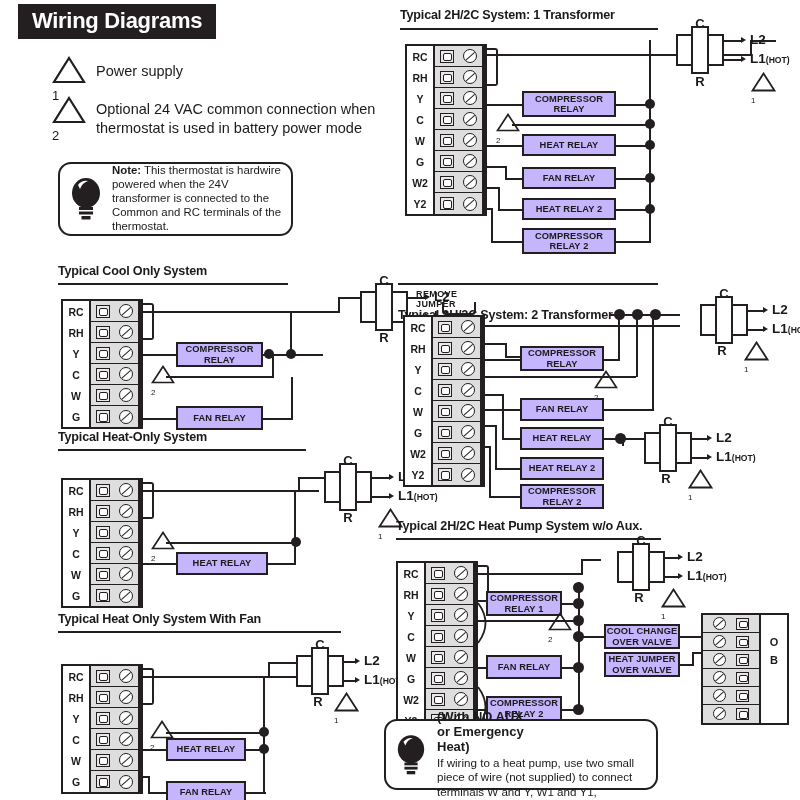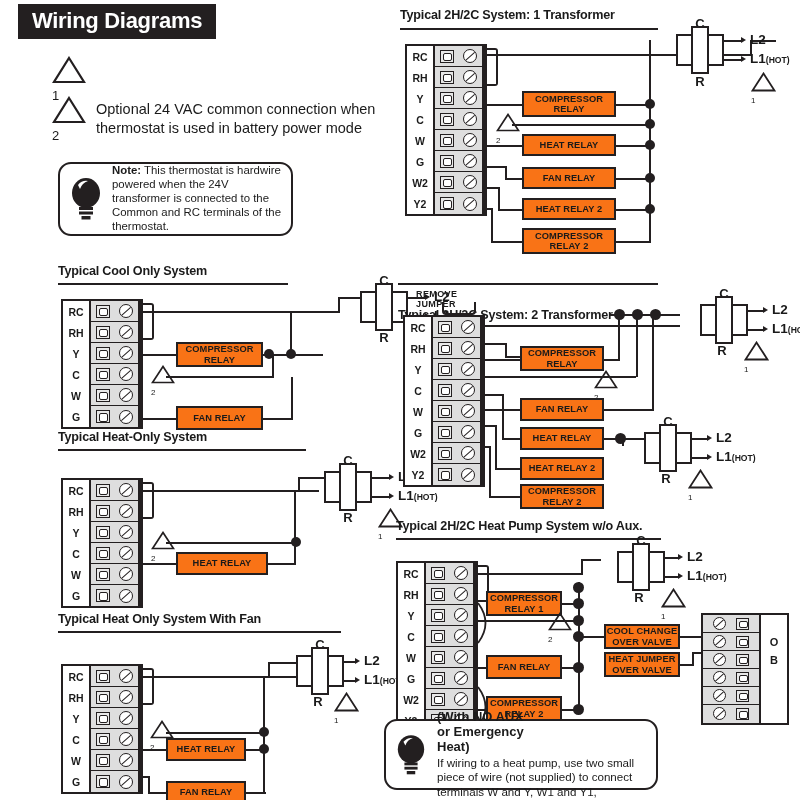--- a/index.html
+++ b/index.html
@@ -55,21 +55,21 @@
   }
   
   .rd{box-sizing:border-box;border:1.5px solid #231f20;border-radius:50%;background:#fff;position:relative;overflow:hidden;}
   .rd:after{
     content:"";position:absolute;left:-8%;top:46%;width:116%;height:0;
     border-top:1.5px solid #231f20;transform:rotate(-42deg);transform-origin:center;
   }
 
   
   .relay{
-    box-sizing:border-box;border:2px solid #231f20;background:#f97316;
+    box-sizing:border-box;border:2px solid #231f20;background:#c4b5fd;
     display:flex;align-items:center;justify-content:center;text-align:center;
     font-size:9.3px;font-weight:bold;line-height:1.12;color:#1a1a1a;letter-spacing:0.1px;
   }
 
   
   .wh{background:#231f20;height:1.6px;}
   .wv{background:#231f20;width:1.6px;}
   .dot{background:#231f20;border-radius:50%;}
 
   
@@ -91,20 +91,21 @@
 <div id="root">
 
   <div class="abs title-bar" style="left:18px;top:4px;">Wiring Diagrams</div>
 
   <div class="abs" style="left:52px;top:56px;width:34px;height:28px;">
     <svg width="34" height="28" viewBox="0 0 34 28">
       <polygon points="17,2 32,26 2,26" fill="none" stroke="#231f20" stroke-width="2.2"></polygon>
     </svg>
     <div class="num" style="font-size:13px;padding-bottom:4px;">1</div>
   </div>
+  <div class="abs legend-text" style="left:96px;top:62px;width:280px;">Power supply</div>
 
   <div class="abs" style="left:52px;top:96px;width:34px;height:28px;">
     <svg width="34" height="28" viewBox="0 0 34 28">
       <polygon points="17,2 32,26 2,26" fill="none" stroke="#231f20" stroke-width="2.2"></polygon>
     </svg>
     <div class="num" style="font-size:13px;padding-bottom:4px;">2</div>
   </div>
   <div class="abs legend-text" style="left:96px;top:100px;width:288px;">Optional 24 VAC common connection when thermostat is used in battery power mode</div>
 
   <div class="abs notebox" style="left:58px;top:162px;width:235px;height:74px;padding:5px 8px 5px 6px;">

